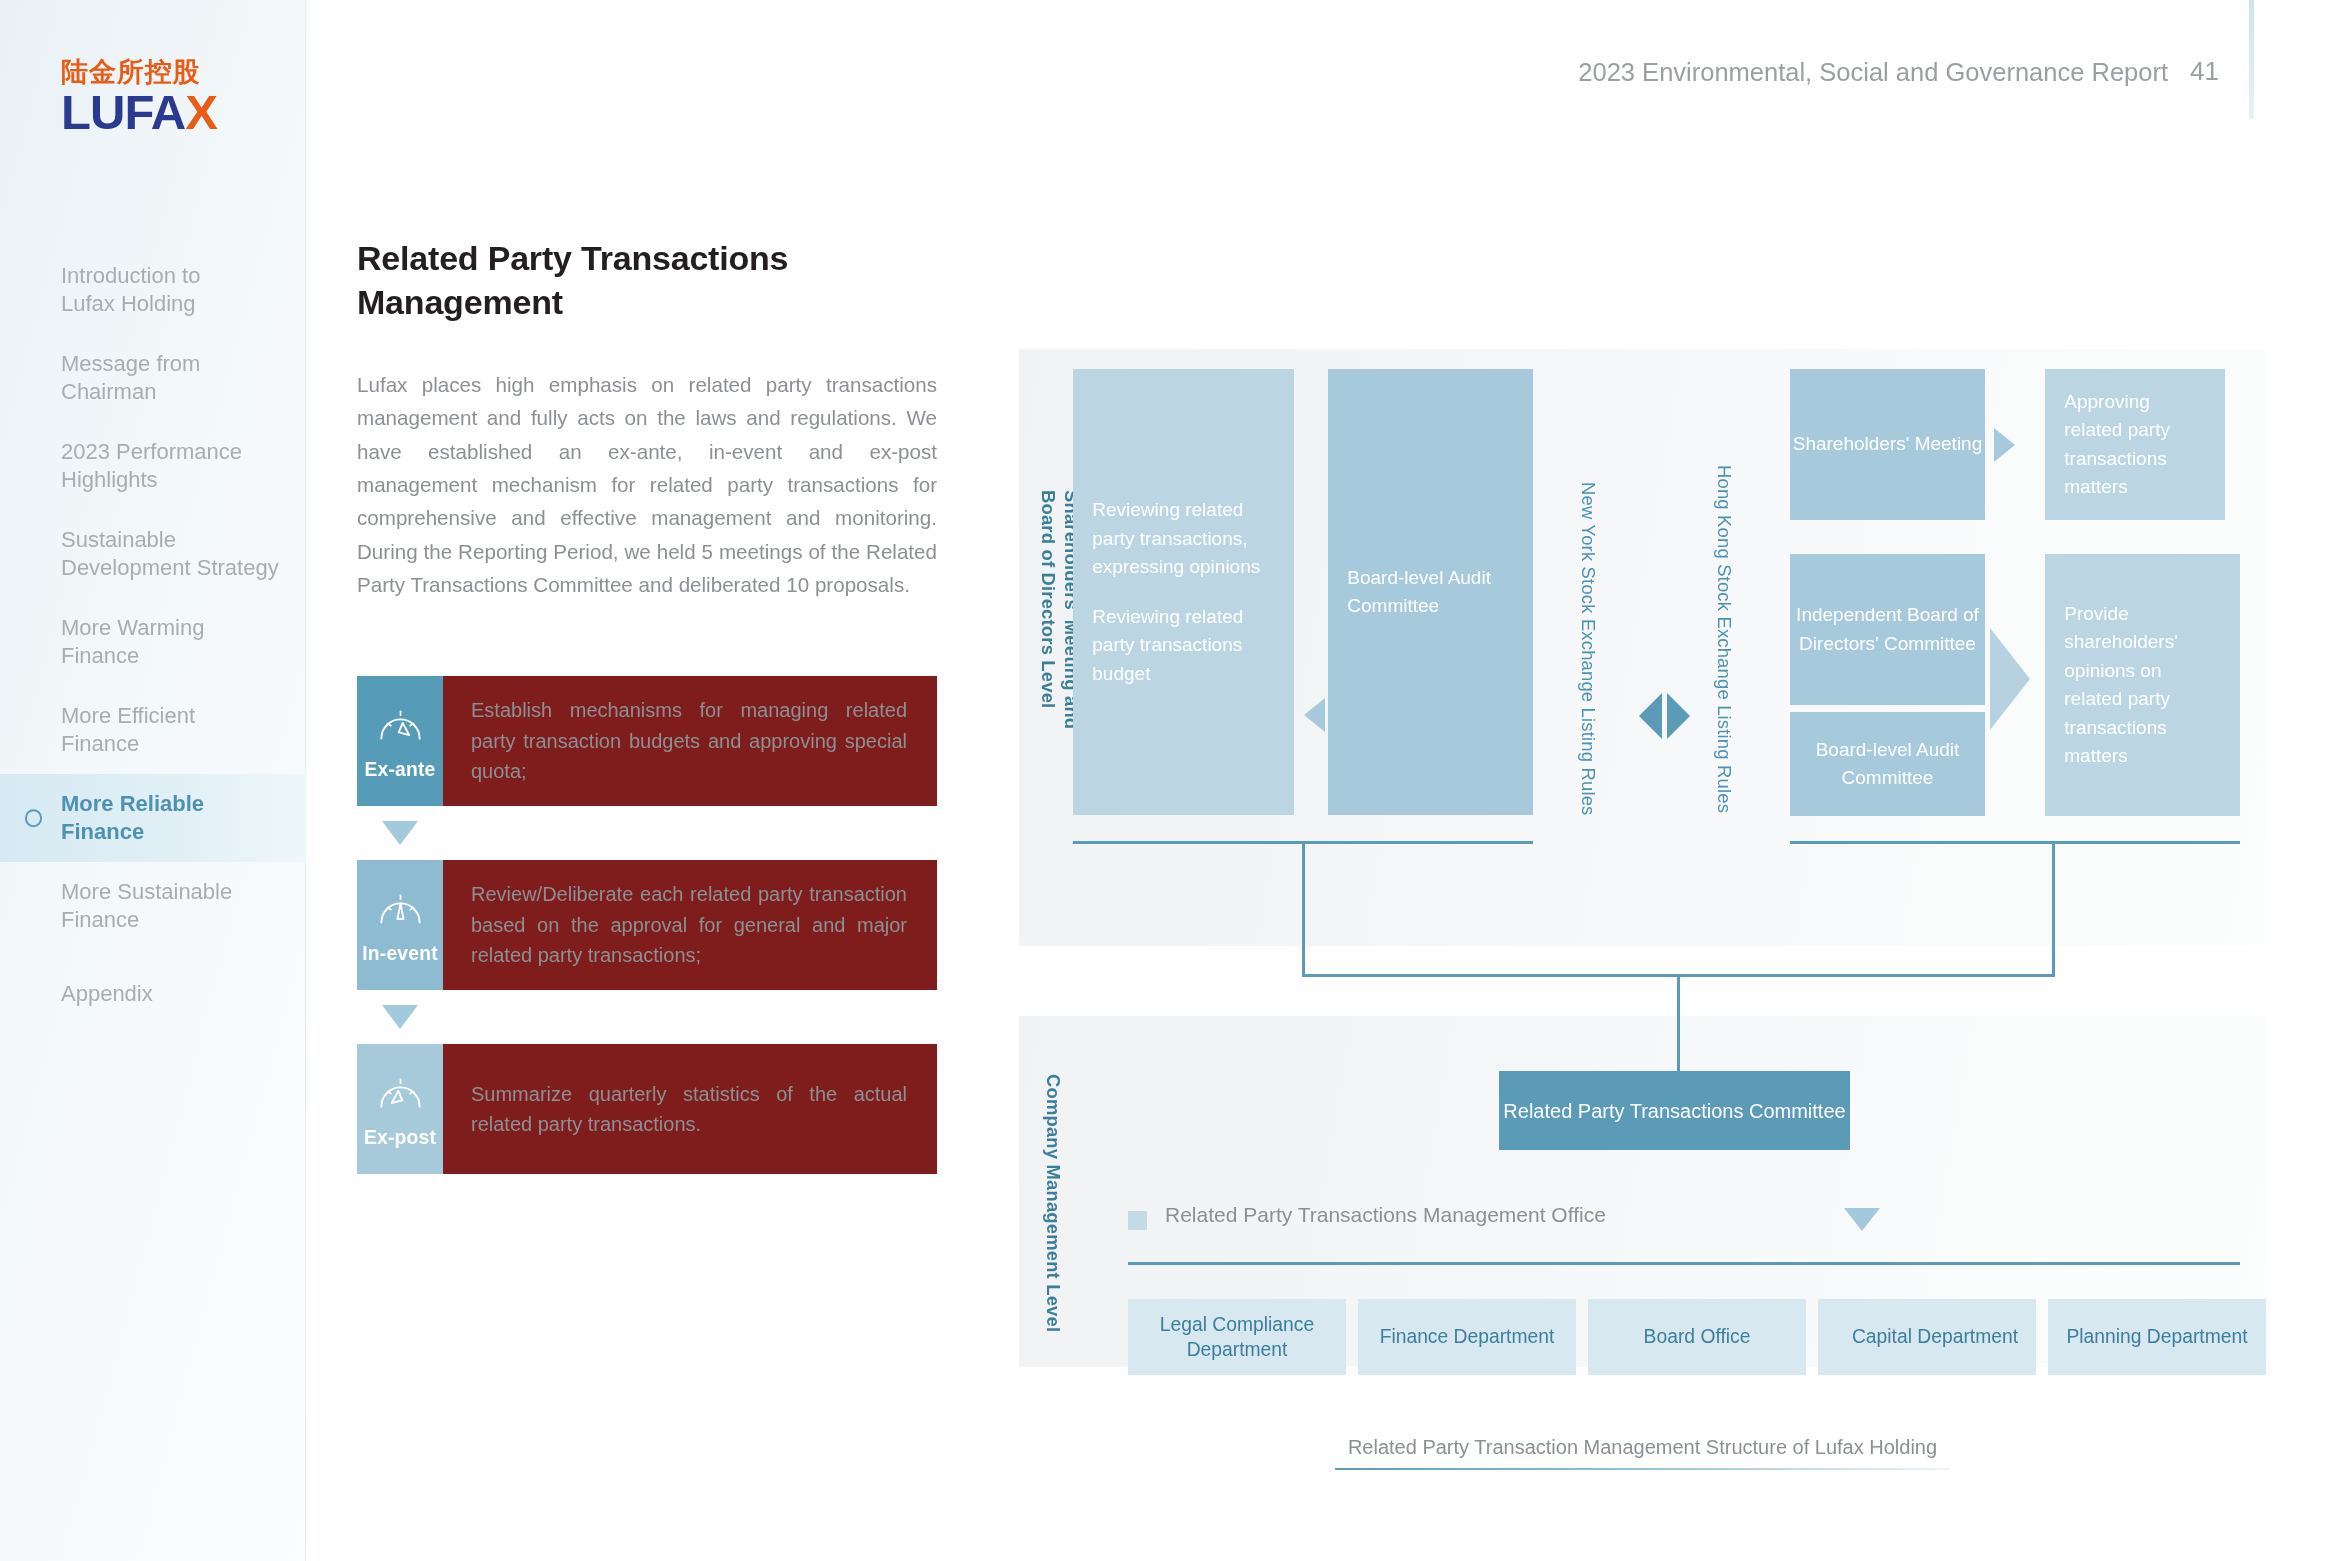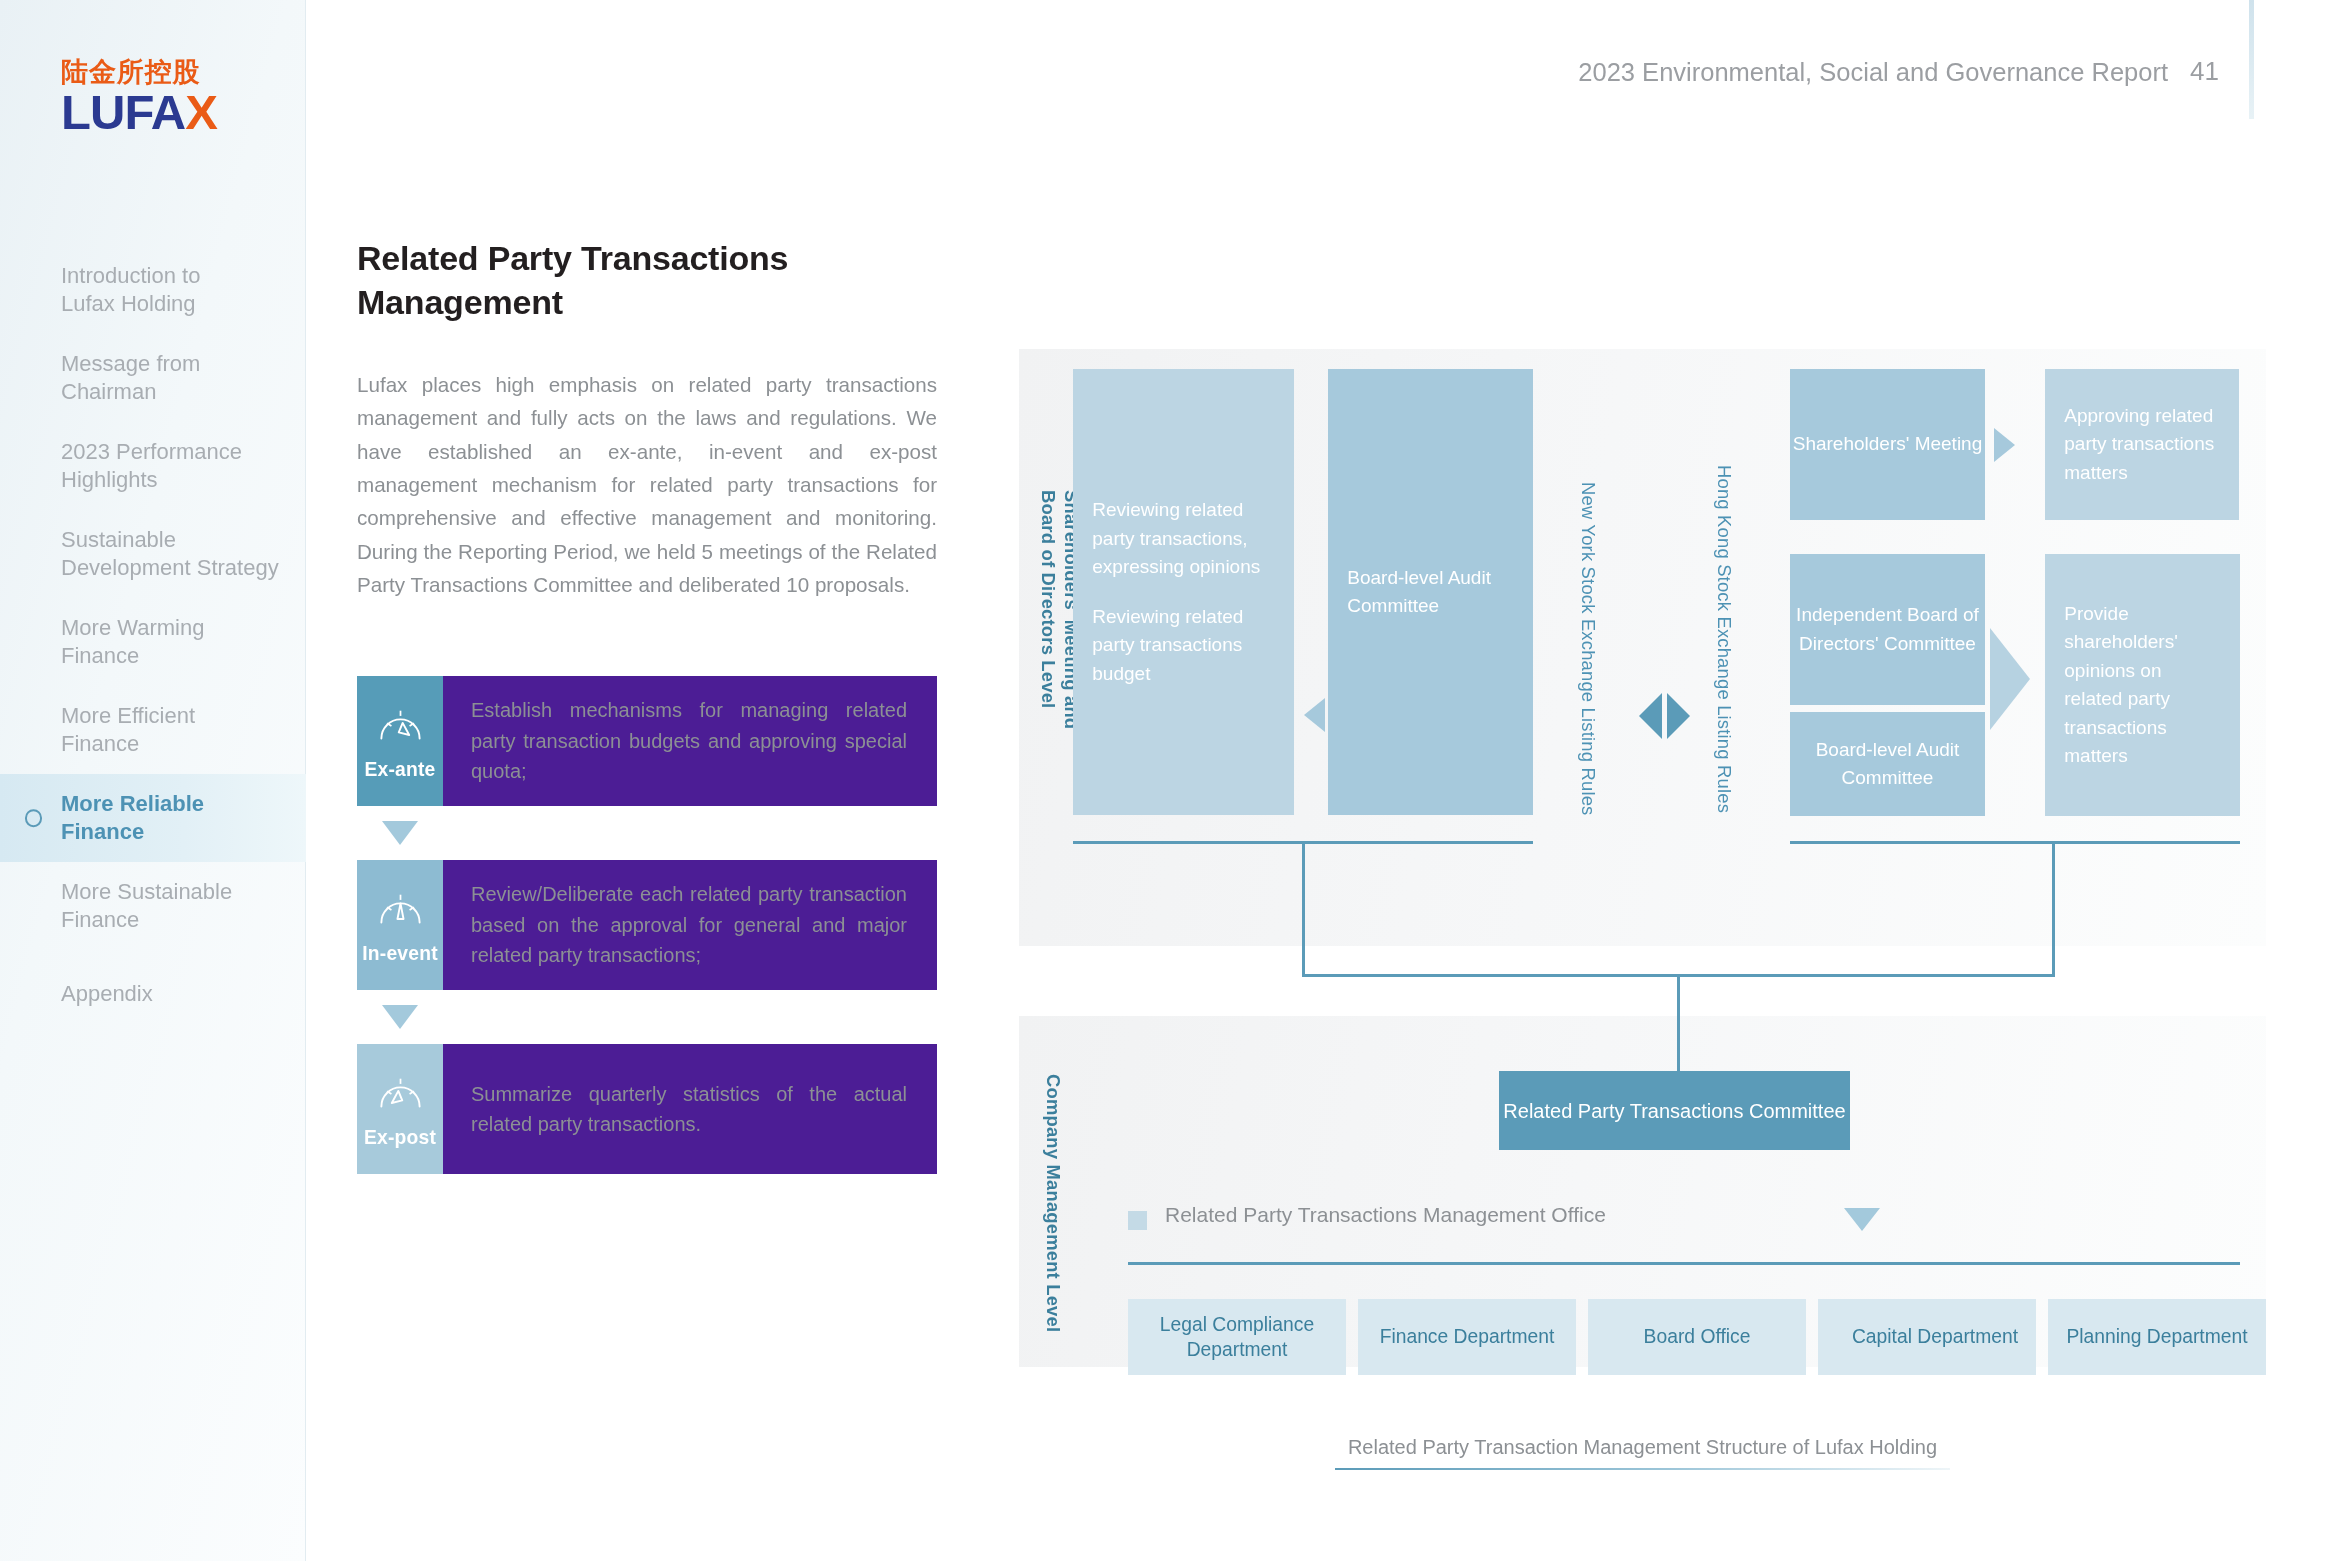--- a/index.html
+++ b/index.html
@@ -88,21 +88,21 @@
   .steps { position: absolute; left: 357px; top: 676px; width: 580px; }
   .step-row { display: flex; align-items: stretch; height: 130px; }
   .step-badge {
     width: 86px; flex: 0 0 86px;
     display: flex; flex-direction: column;
     align-items: center; justify-content: center;
     color: #ffffff; gap: 17px;
   }
   .step-badge .step-name { font-size: 19.3px; font-weight: 700; letter-spacing: 0.2px; }
   .step-text {
-    flex: 1; background: #4c1d95;
+    flex: 1; background: #7f1d1d;
     display: flex; align-items: center;
     padding: 0 30px 0 28px;
     font-size: 20px; line-height: 1.52; color: #8c9094;
     text-align: justify;
   }
   .step-arrow {
     width: 86px; height: 54px;
     display: flex; align-items: center; justify-content: center;
   }
   .tri-down {
@@ -373,21 +373,21 @@
     <div class="dbox c-mid center" style="left:771px; top:205px; width:195px; height:151px;">
       <div>Independent Board of Directors' Committee</div>
     </div>
     <div class="dbox c-mid center" style="left:771px; top:363px; width:195px; height:104px;">
       <div>Board-level Audit Committee</div>
     </div>
 
     <div class="arrow-right-sm" style="left:975px; top:79px;"></div>
     <div class="arrow-chev-r" style="left:971px; top:279px;"></div>
 
-    <div class="dbox c-light pad" style="left:1026px; top:20px; width:194px; height:151px;">
+    <div class="dbox c-light pad" style="left:1026px; top:20px; width:180px; height:151px;">
       <div>Approving related party transactions matters</div>
     </div>
     <div class="dbox c-light pad" style="left:1026px; top:205px; width:195px; height:262px;">
       <div>Provide shareholders' opinions on related party transactions matters</div>
     </div>
 
     <div class="hrule" style="left:54px; top:492px; width:460px;"></div>
     <div class="hrule" style="left:771px; top:492px; width:450px;"></div>
     <div class="vrule" style="left:283px; top:492px; height:135px;"></div>
     <div class="vrule" style="left:1033px; top:492px; height:135px;"></div>

